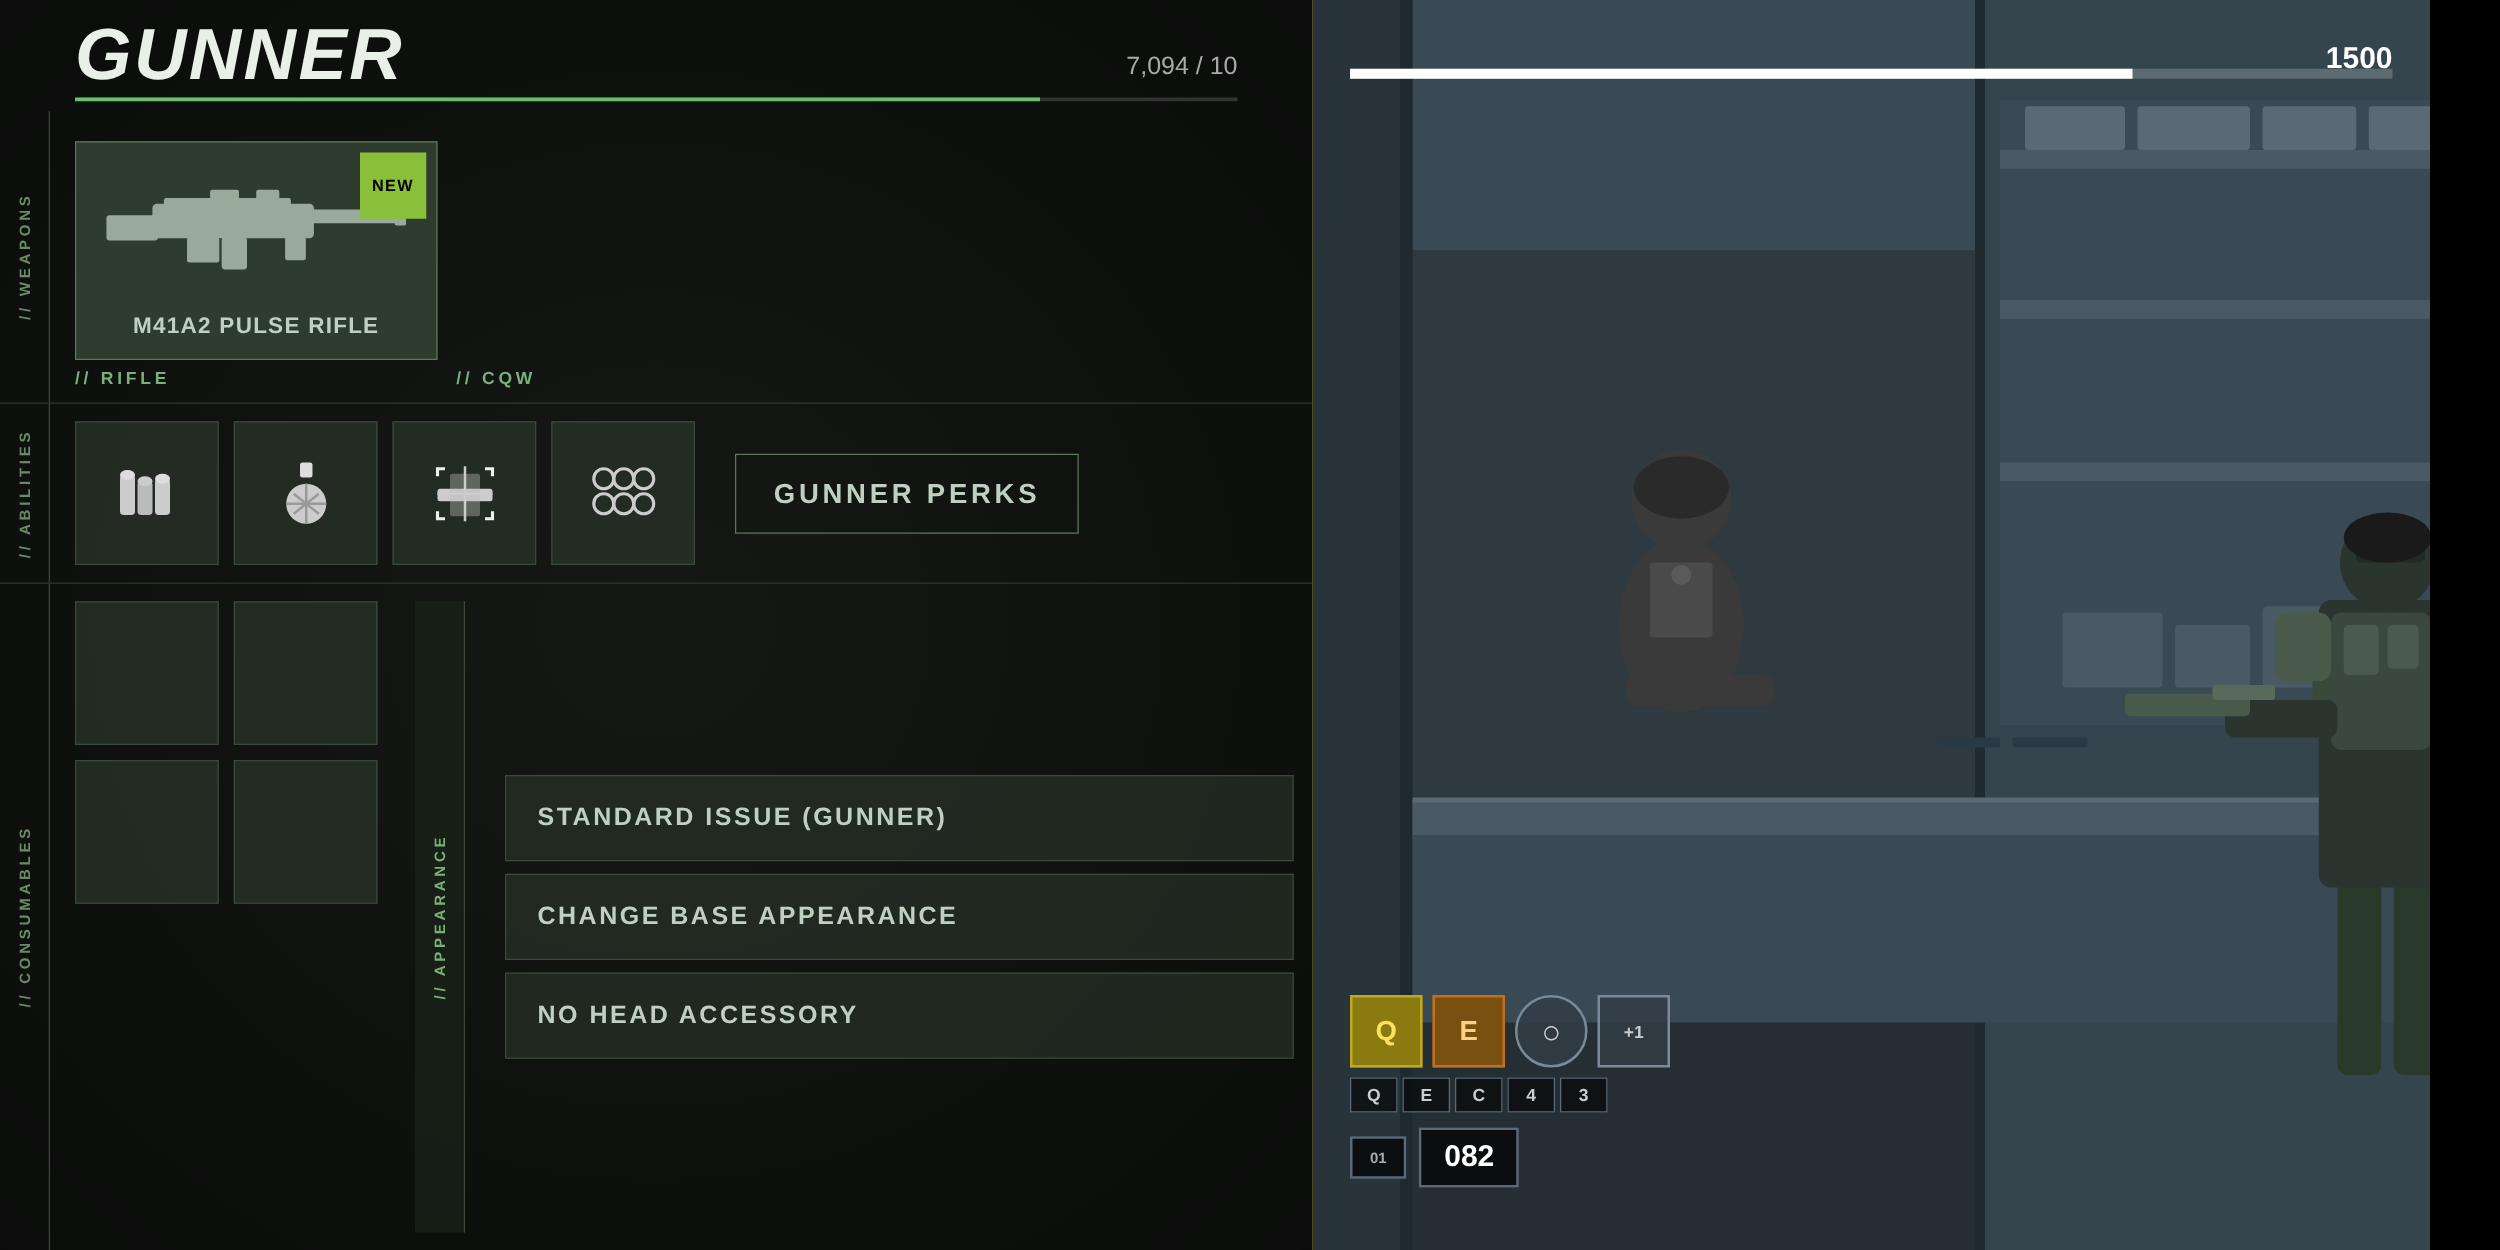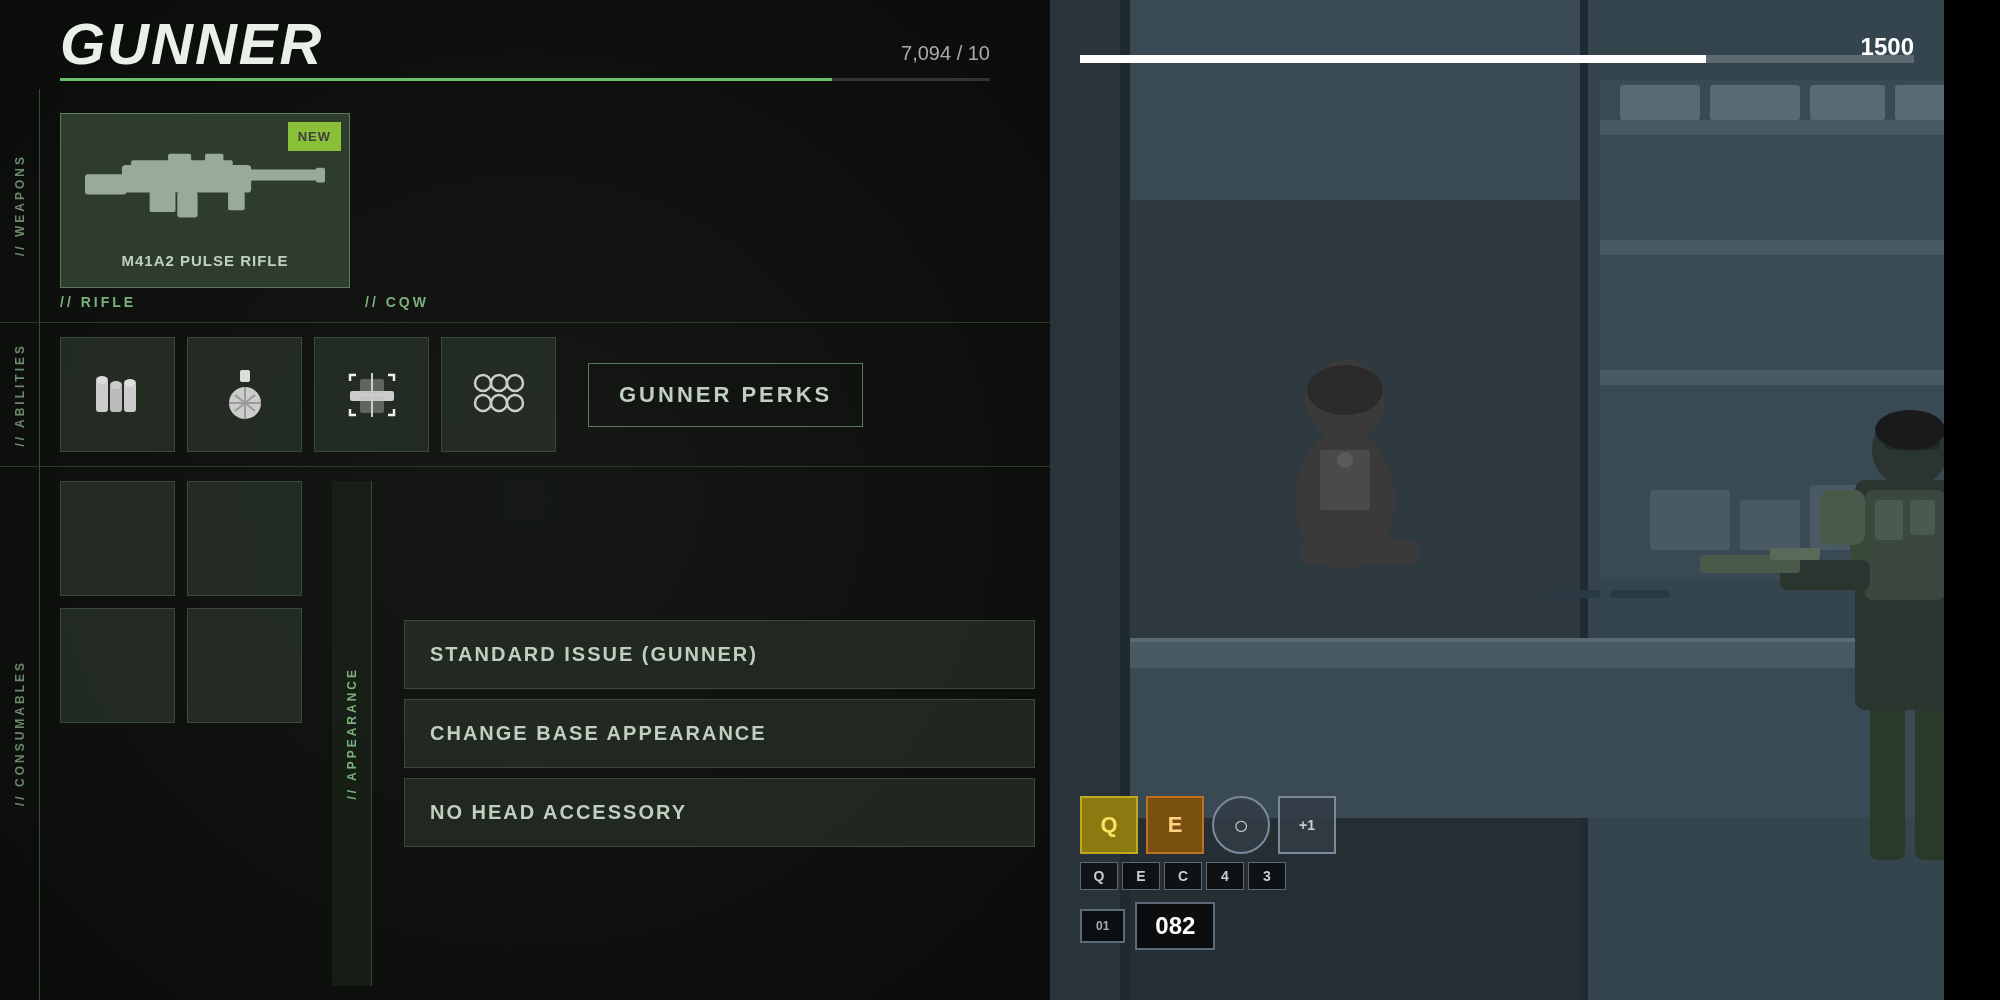--- a/index.html
+++ b/index.html
@@ -94,37 +94,37 @@
     }
     .weapon-card.selected {
       border-color: #5a7a5a;
       background: rgba(50, 65, 50, 0.9);
     }
     .new-badge {
       position: absolute;
       top: 8px;
       right: 8px;
       background: #8abf3a;
-      color: #404040;
+      color: #000000;
       font-size: 13px;
       font-weight: 900;
-      padding: 7px 10px;
+      padding: 19px 10px;
       text-transform: uppercase;
       letter-spacing: 1px;
     }
     .weapon-icon-area {
       width: 100%;
       height: 120px;
       display: flex;
       align-items: center;
       justify-content: center;
     }
     .weapon-name {
       color: #c0d0c0;
-      font-size: 15px;
+      font-size: 18px;
       font-weight: 700;
       letter-spacing: 1px;
       text-transform: uppercase;
       text-align: left;
       padding: 4px 0;
     }
 
     
     .rifle-svg {
       width: 240px;

